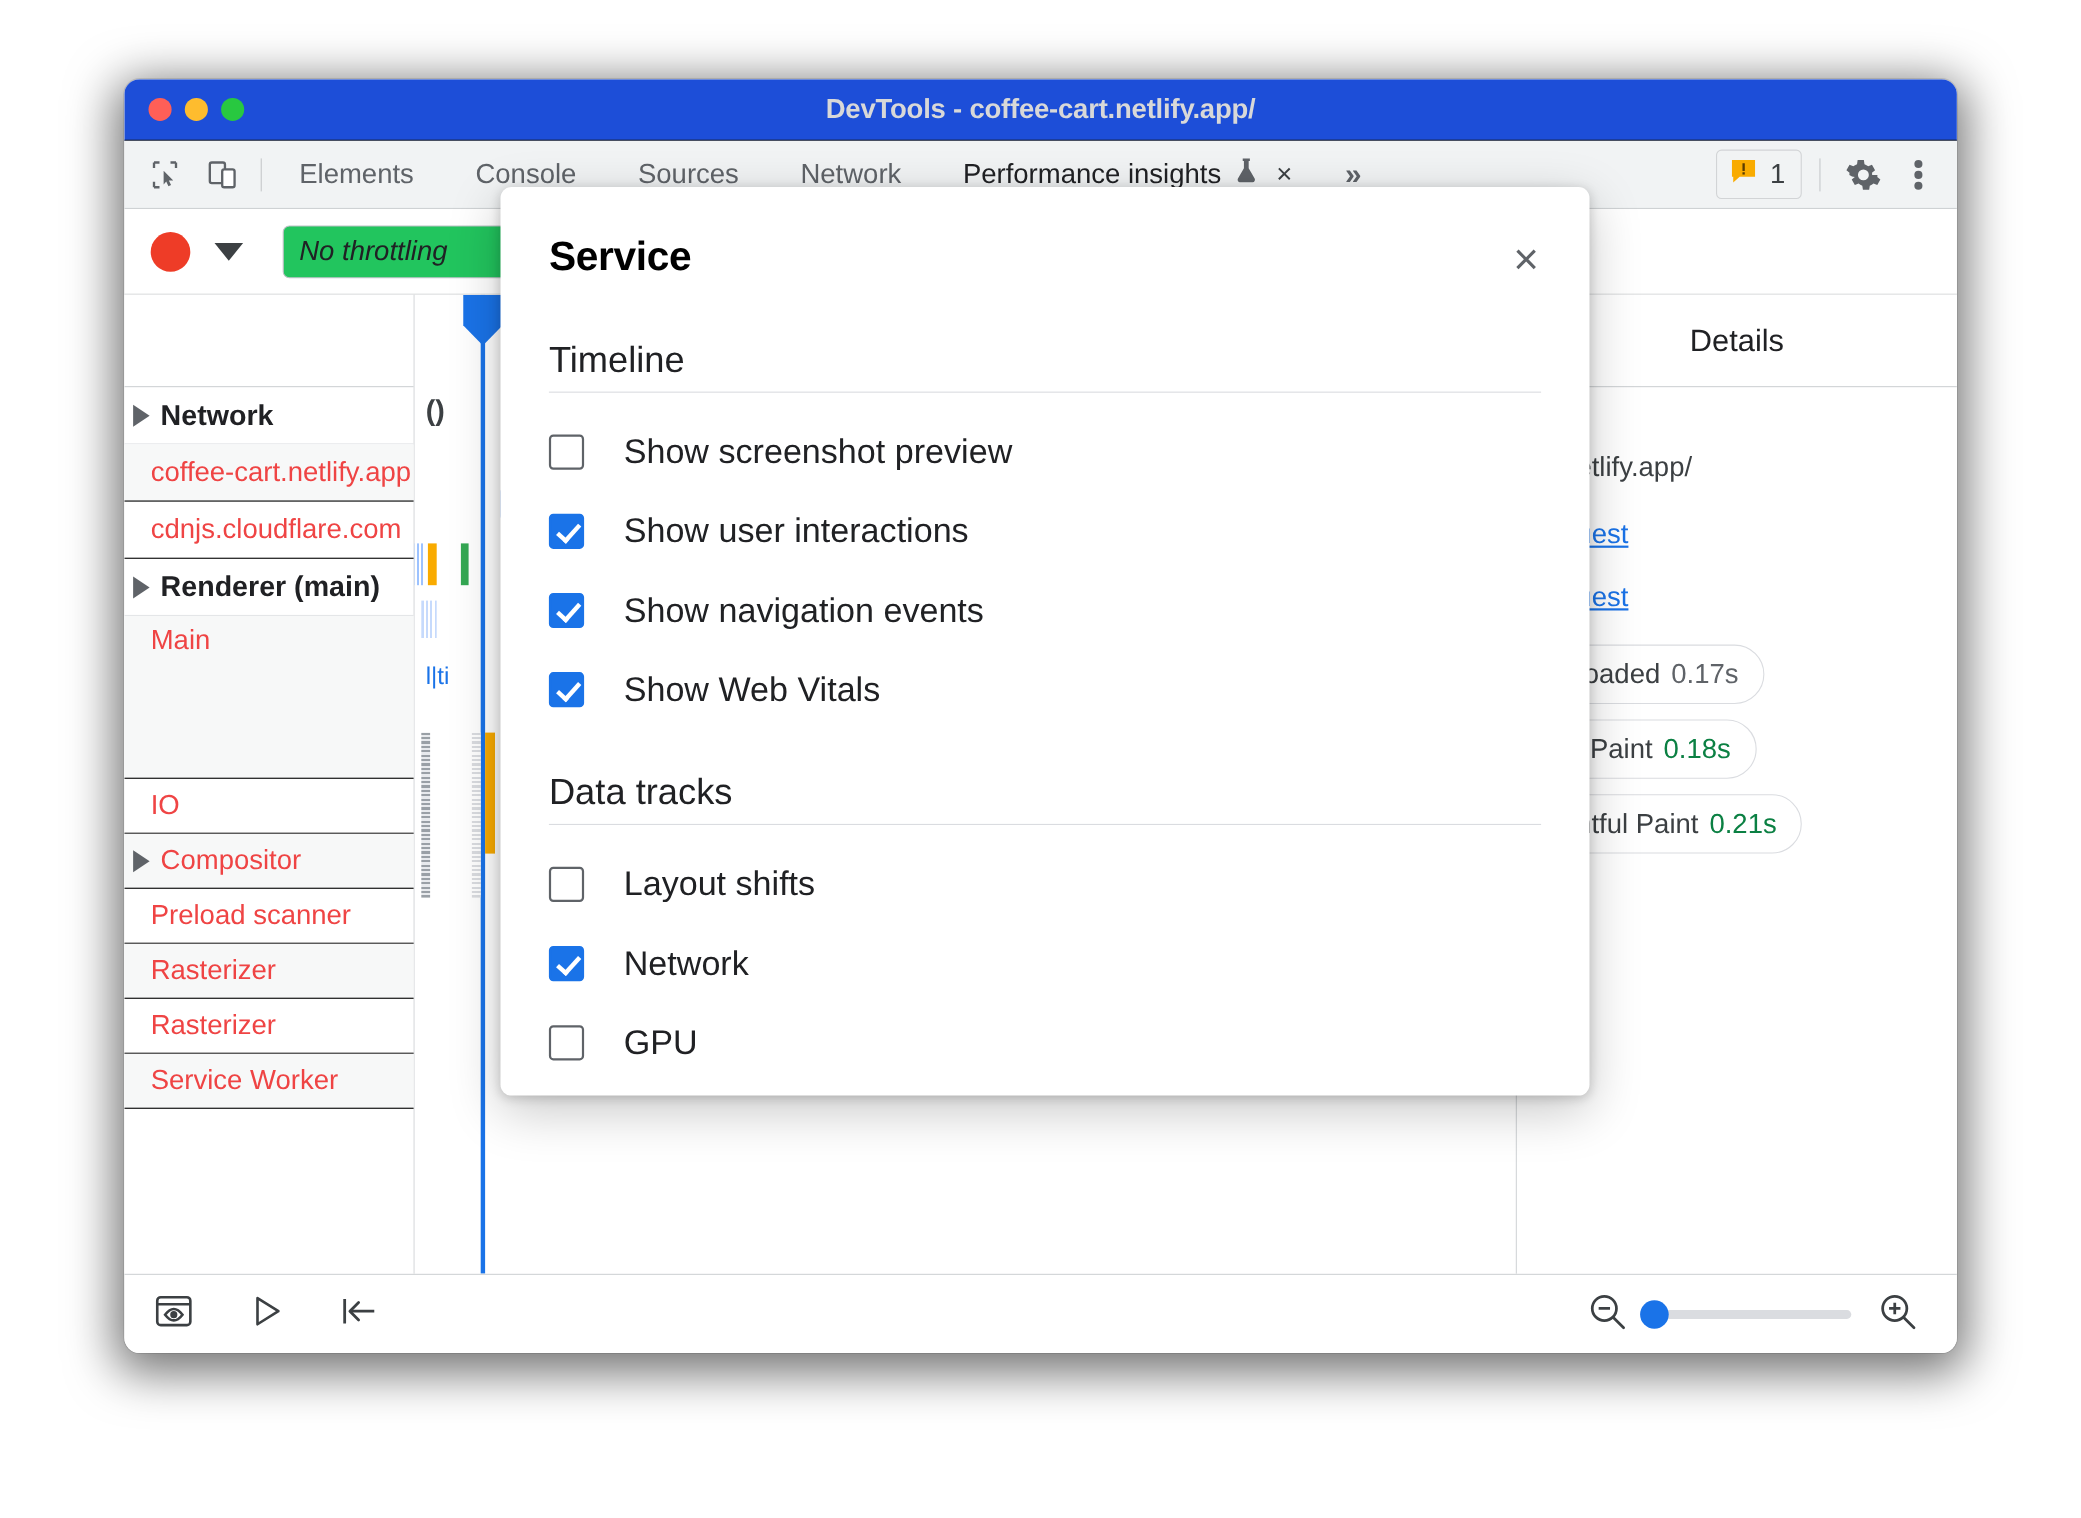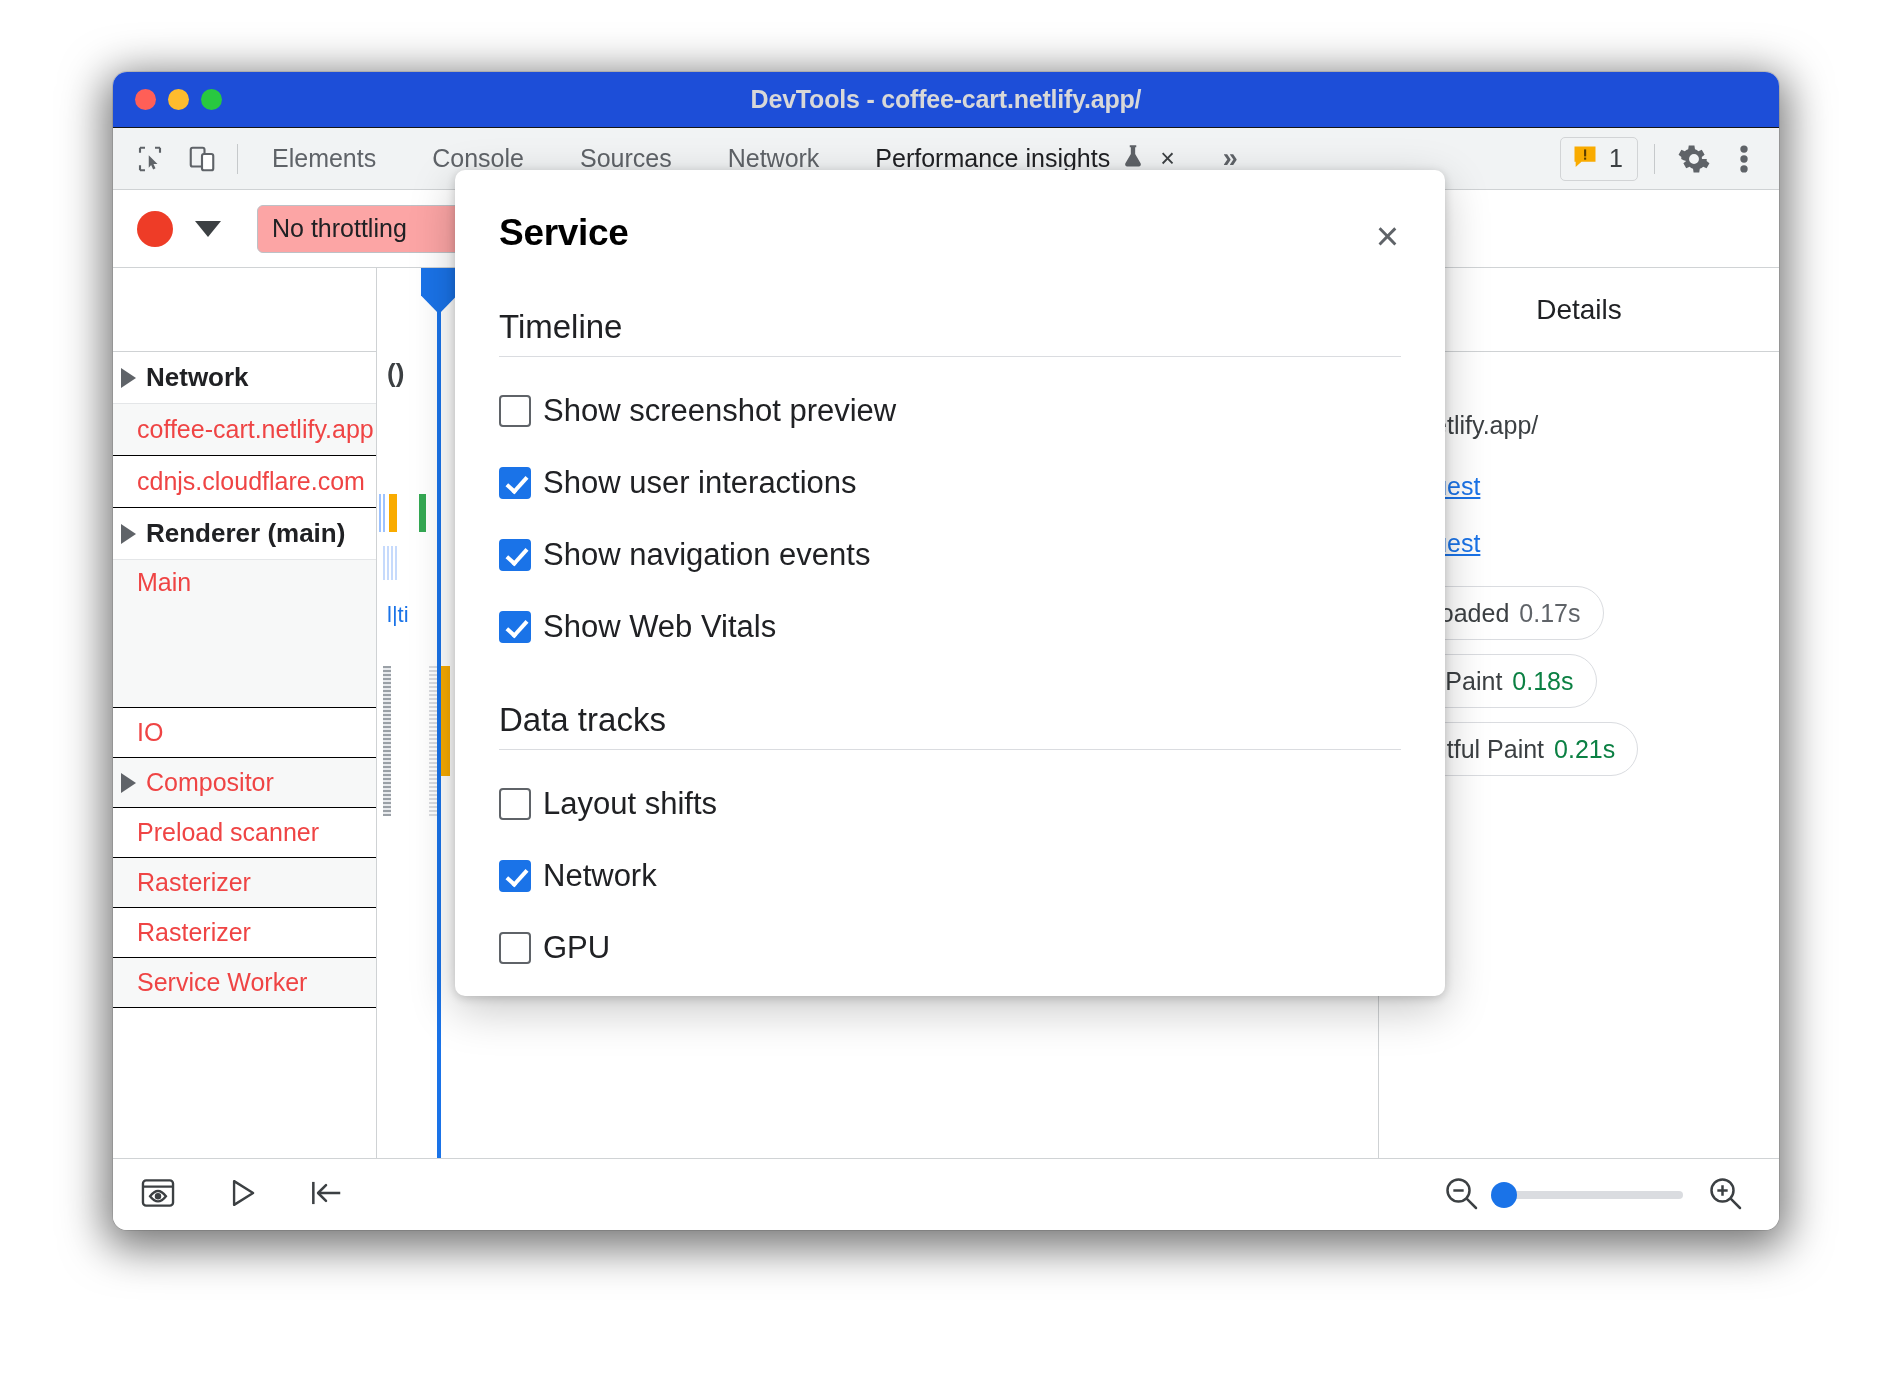--- a/index.html
+++ b/index.html
@@ -96,23 +96,23 @@
   .caret-down {
     width: 0; height: 0; margin-left: 22px;
     border-left: 13px solid transparent;
     border-right: 13px solid transparent;
     border-top: 16px solid #3c4043;
   }
   .throttle-select {
     margin-left: 36px;
     height: 48px; min-width: 210px;
     border: 1px solid #bdc1c6; border-radius: 6px;
-    background: #fca5a5; color: #202124; font-size: 25px;
+    background: #22c55e; color: #202124; font-size: 25px;
     display: flex; align-items: center; padding: 0 14px;
-    overflow: hidden; white-space: nowrap;
+    overflow: hidden; white-space: nowrap; font-style: italic;
   }
   .perfbar-right {
     position: absolute; right: 20px; top: 0; height: 100%;
     display: flex; align-items: center; gap: 0;
   }
   .feedback-link {
     font-size: 26px; color: #202124; text-decoration: underline;
     margin-right: 26px;
   }
   .pdiv { width: 1px; height: 44px; background: #cfd2d4; margin-right: 22px; }
@@ -240,21 +240,21 @@
     padding: 42px 38px 0 44px;
   }
   .modal-title { font-size: 37px; font-weight: bold; color: #000; letter-spacing: -0.3px; }
   .modal-close { font-size: 40px; color: #5f6368; line-height: 1; padding: 4px 8px; }
   .sec { padding: 0 44px; }
   .sec-title {
     font-size: 33px; color: #202124; margin-top: 48px; padding-bottom: 10px;
     border-bottom: 1px solid #dadce0;
   }
   .opt {
-    display: flex; align-items: center; gap: 12px;
+    display: flex; align-items: center; gap: 36px;
     margin-top: 36px;
   }
   .cb {
     width: 32px; height: 32px; border-radius: 4px; flex: none;
     border: 2px solid #5f6368; background: #fff;
     position: relative;
   }
   .cb.on { background: #1a73e8; border-color: #1a73e8; }
   .cb.on::after {
     content: "";

